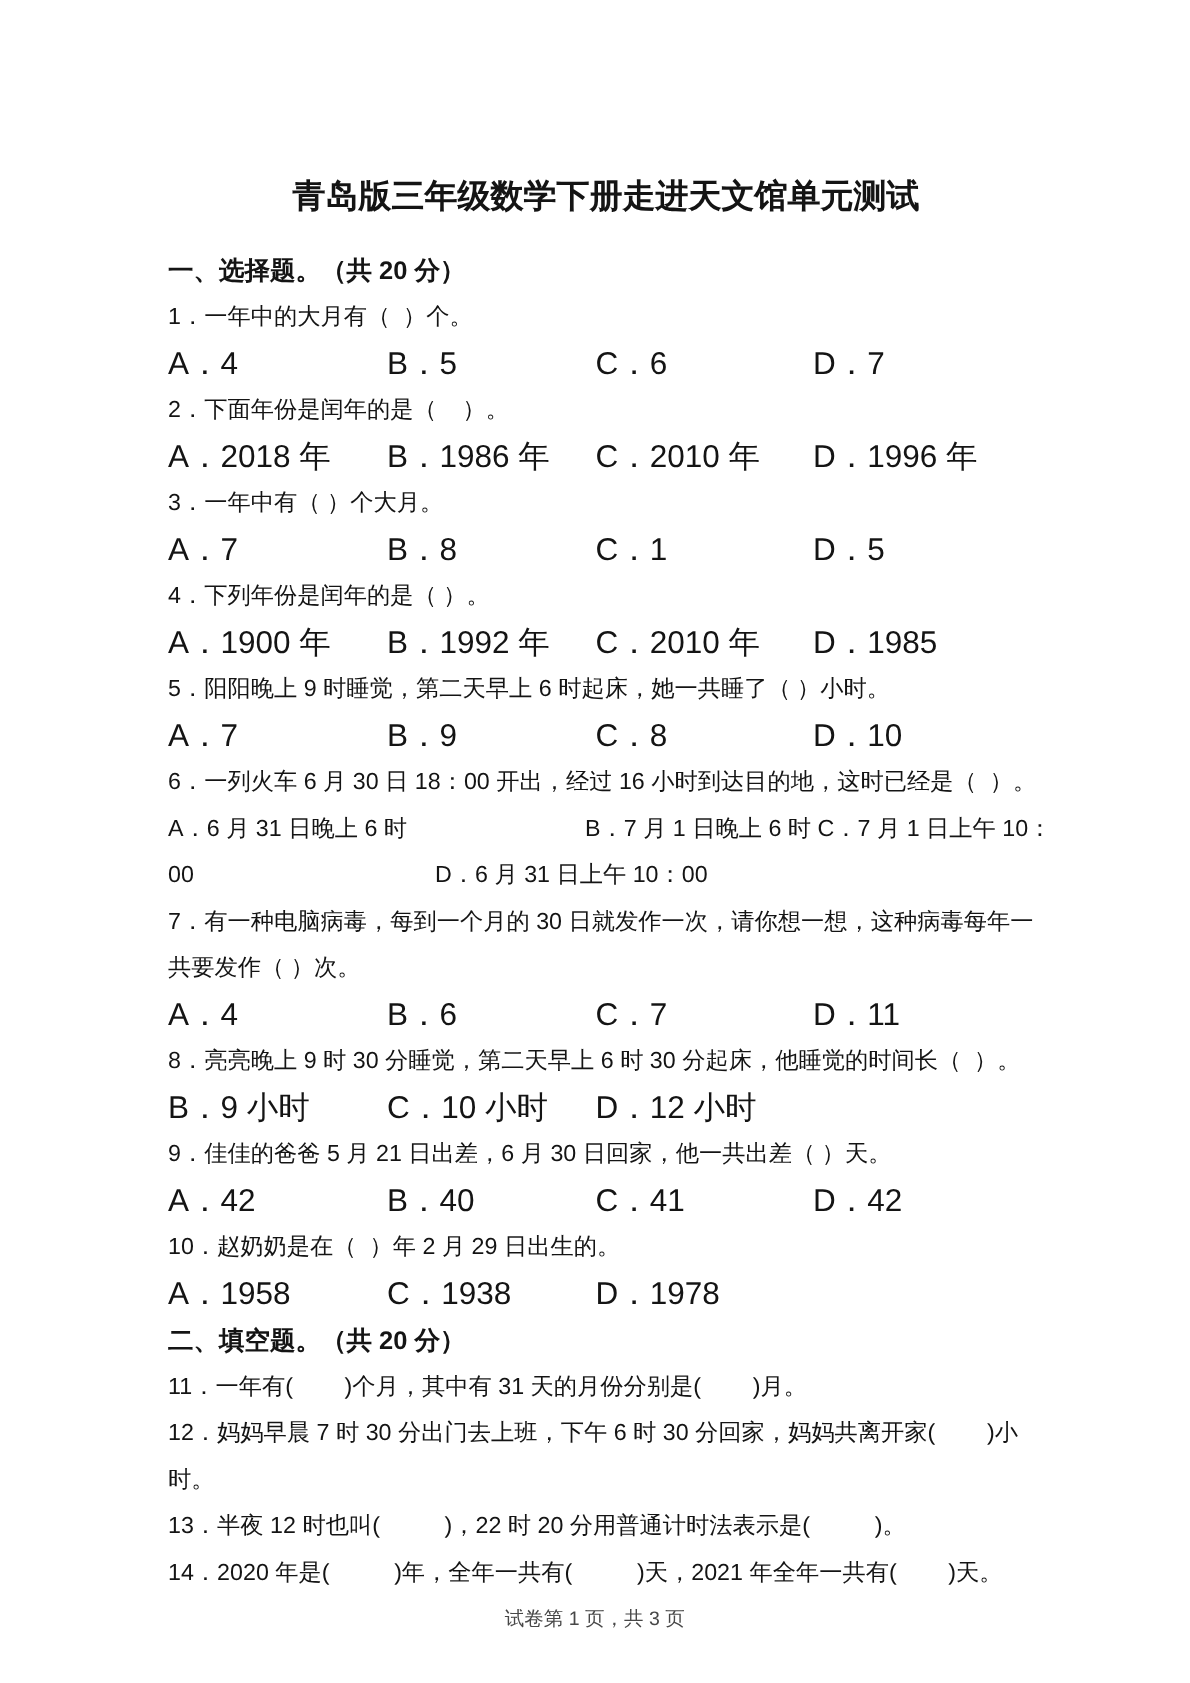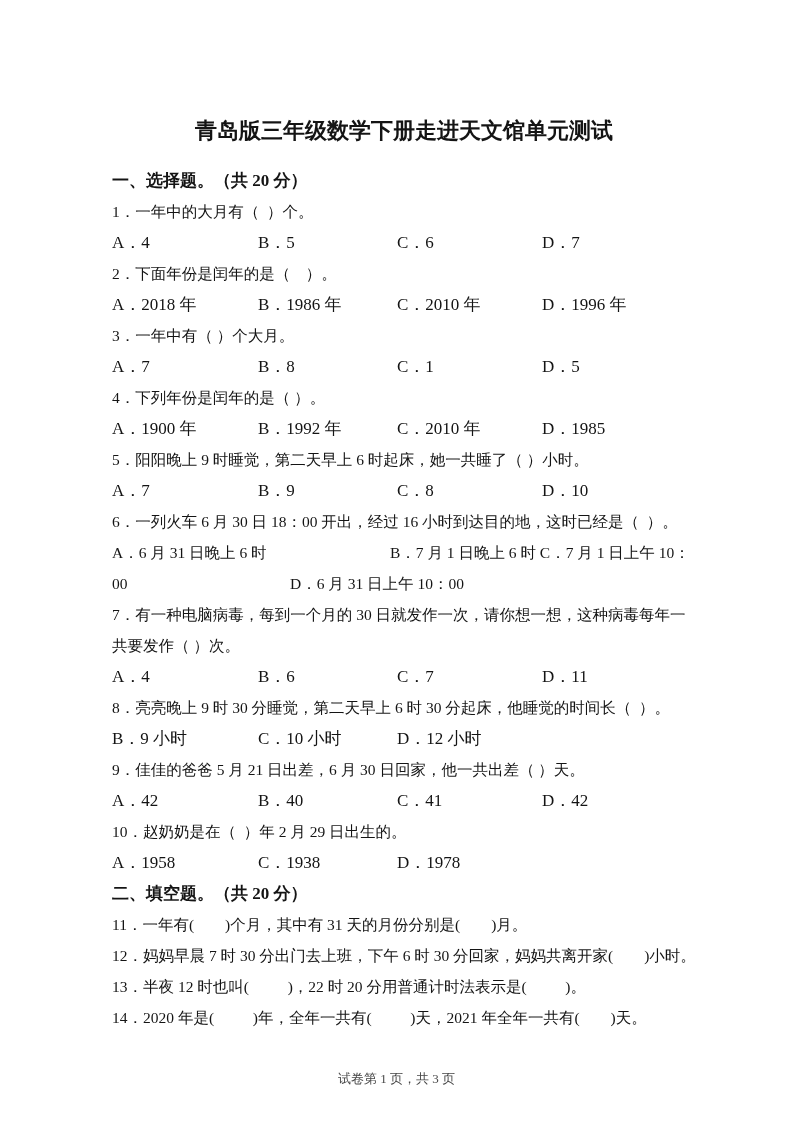--- a/index.html
+++ b/index.html
@@ -7,21 +7,21 @@
     padding: 0;
     background: #ffffff;
   }
   .sheet {
     position: relative;
     width: 793px;
     height: 1122px;
     background: #ffffff;
     overflow: hidden;
     color: #141414;
-    font-family: Liberation Serif, serif;
+    font-family: Liberation Sans, sans-serif;
   }
   .content {
     position: absolute;
     left: 112px;
     top: 110px;
     width: 584px;
   }
   .title {
     font-size: 22px;
     font-weight: 700;
@@ -39,21 +39,21 @@
   }
   .line {
     font-size: 15.5px;
     line-height: 31px;
     margin: 0;
     white-space: pre-wrap;
   }
   .opts {
     display: grid;
     grid-template-columns: 146px 139px 145px auto;
-    font-size: 17px;
+    font-size: 21px;
     line-height: 31px;
   }
   .opt {
     white-space: pre;
   }
   .q6row1 {
     display: grid;
     grid-template-columns: 278px auto;
     font-size: 15.5px;
     line-height: 31px;

